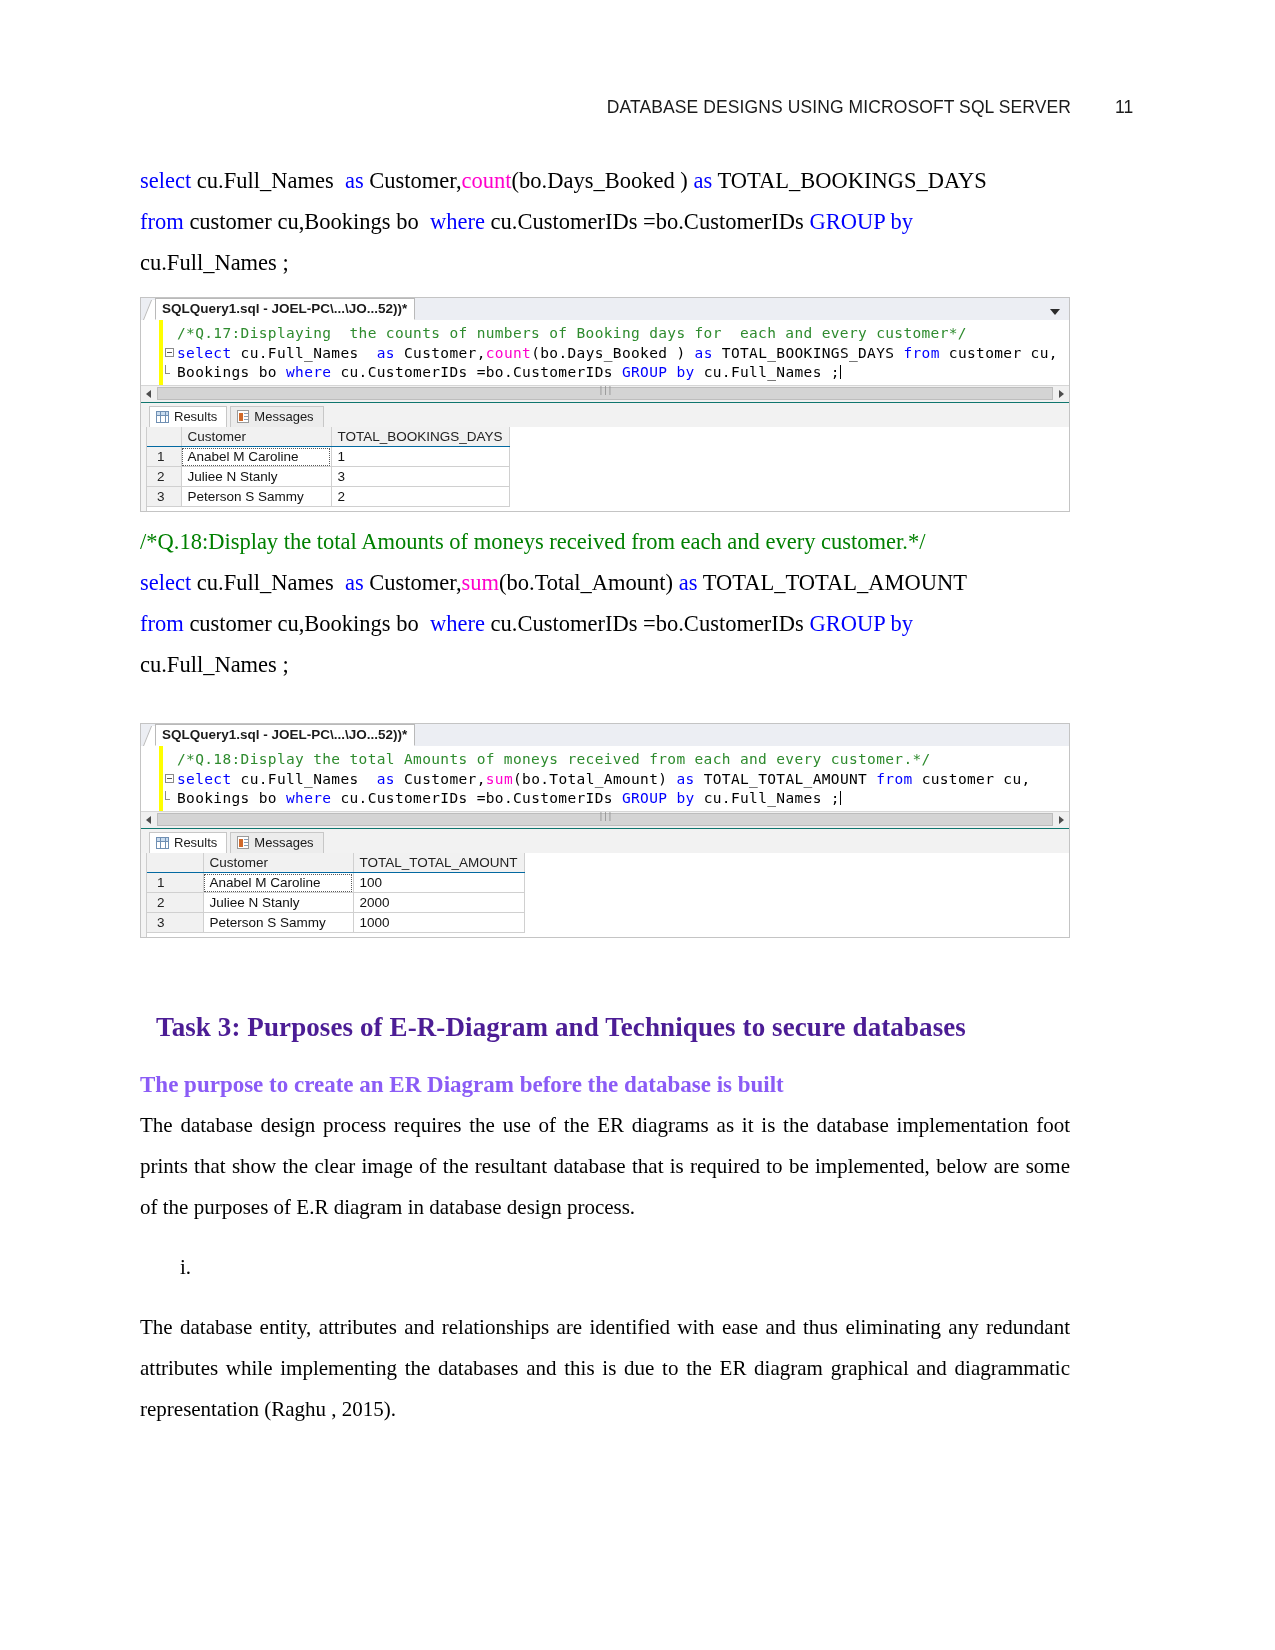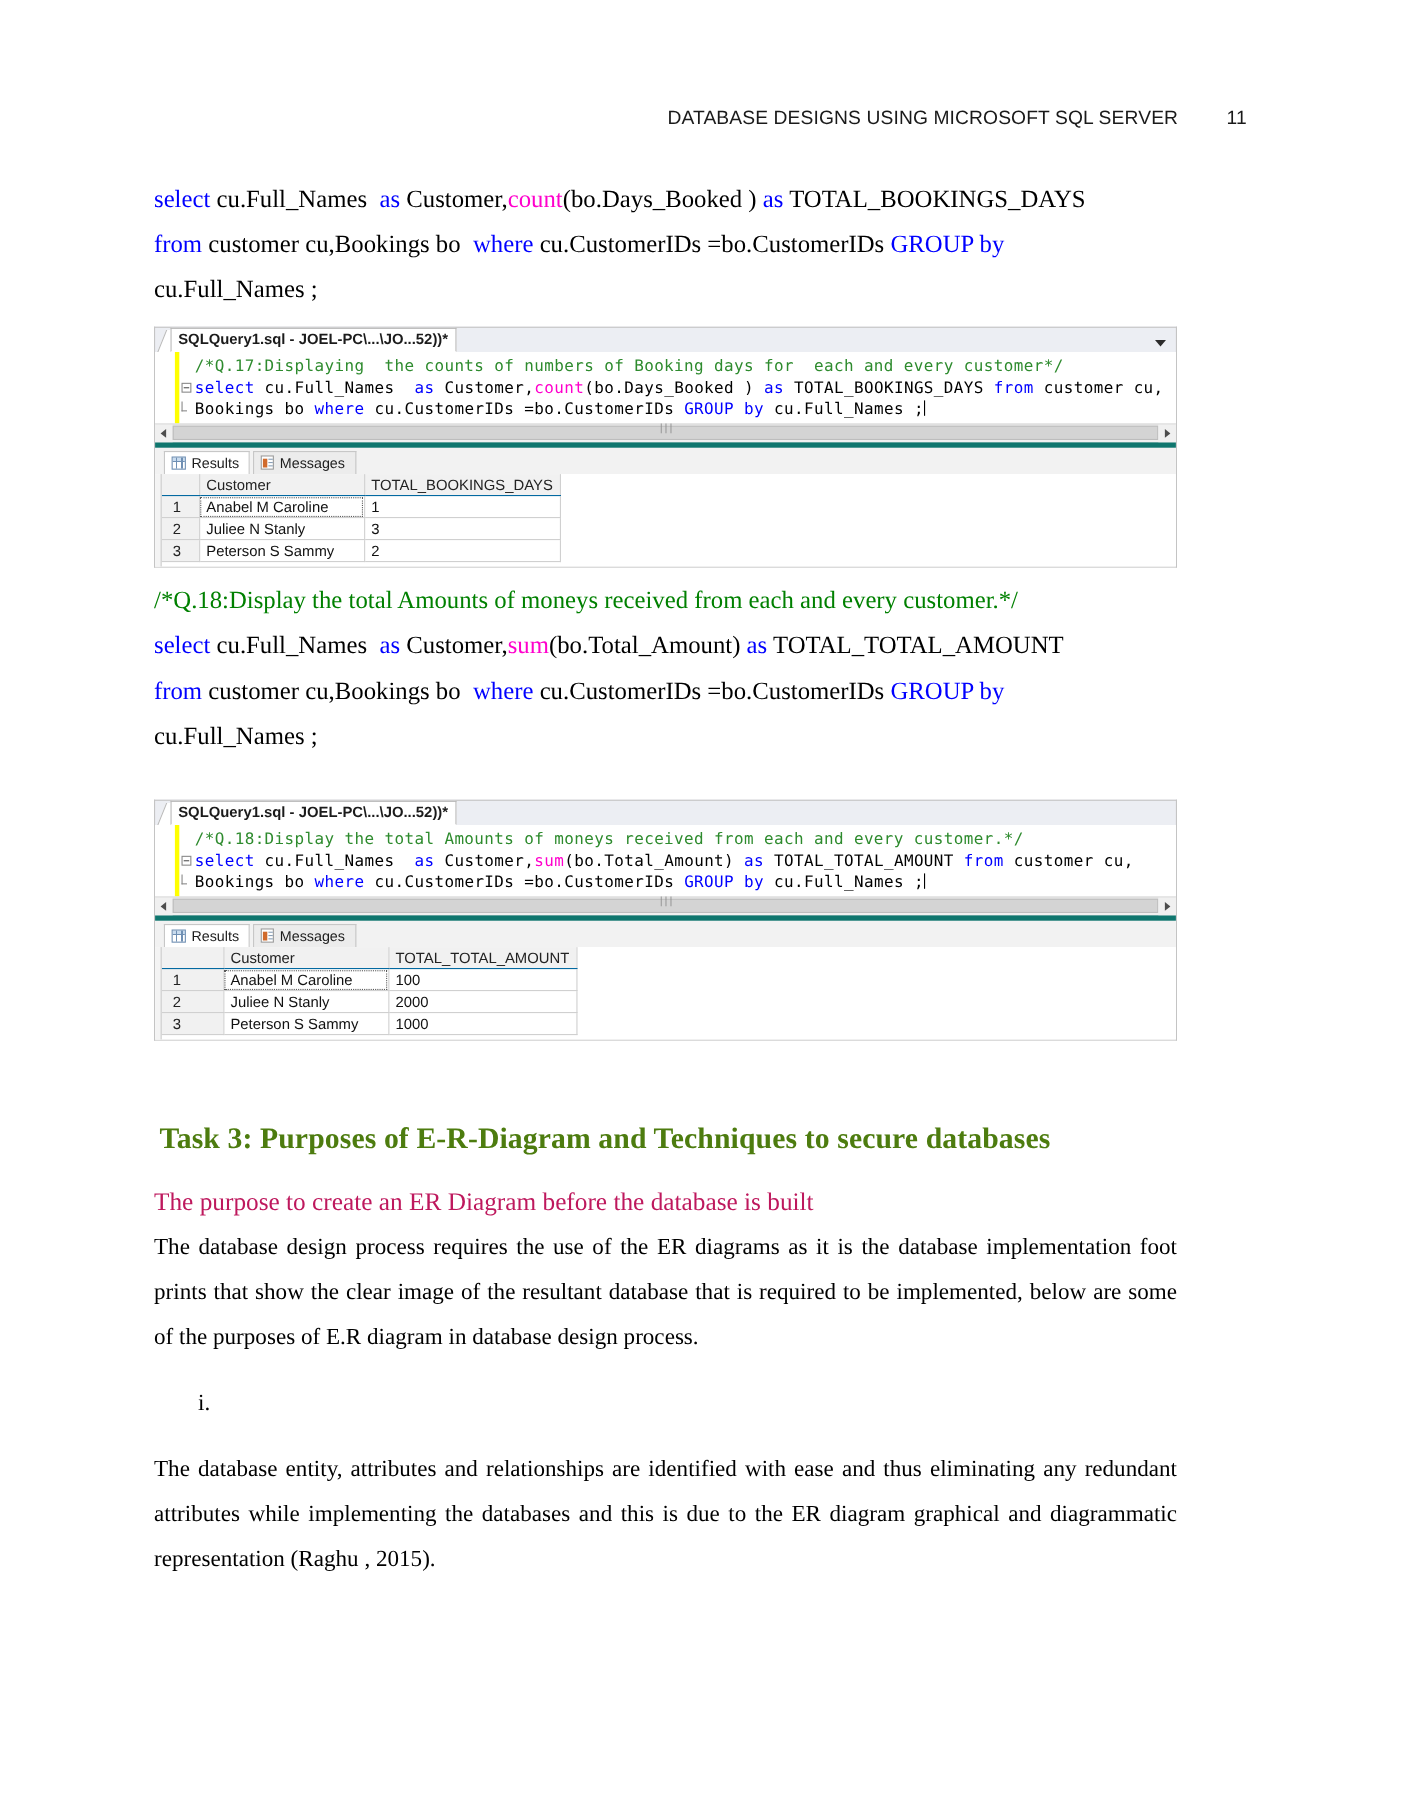--- a/index.html
+++ b/index.html
@@ -67,30 +67,30 @@
     line-height: 41px;
     text-align: justify;
     text-justify: inter-word;
     margin: 0;
   }
 
   h1.task-heading {
     font-family: "Liberation Serif", "DejaVu Serif", serif;
     font-size: 27px;
     font-weight: bold;
-    color: #4d7c0f;
-    margin: 5px;
+    color: #4c1d95;
+    margin: 16px;
     line-height: 34px;
     letter-spacing: 0.1px;
   }
   h2.sub-heading {
     font-family: "Liberation Serif", "DejaVu Serif", serif;
     font-size: 23px;
-    font-weight: normal;
-    color: #be185d;
+    font-weight: bold;
+    color: #8b5cf6;
     margin: 0;
     line-height: 32px;
   }
 
   .list-item {
     font-size: 21px;
     line-height: 41px;
     display: flex;
   }
   .list-item .marker { width: 105px; padding-left: 40px; box-sizing: border-box; }
@@ -255,21 +255,21 @@
     top: -3px;
     transform: translateX(-50%);
     font-size: 9px;
     color: #8d8d8d;
     letter-spacing: -1px;
   }
 
   .ssms-resultstabs {
     height: 24px;
     background: #f2f2f2;
-    border-top: 5px solid #0f766e;
+    border-top: 1px solid #0f766e;
     display: flex;
     align-items: flex-end;
     padding-left: 8px;
     font-family: "Liberation Sans", "DejaVu Sans", sans-serif;
   }
   .rtab {
     display: flex;
     align-items: center;
     gap: 5px;
     height: 21px;

